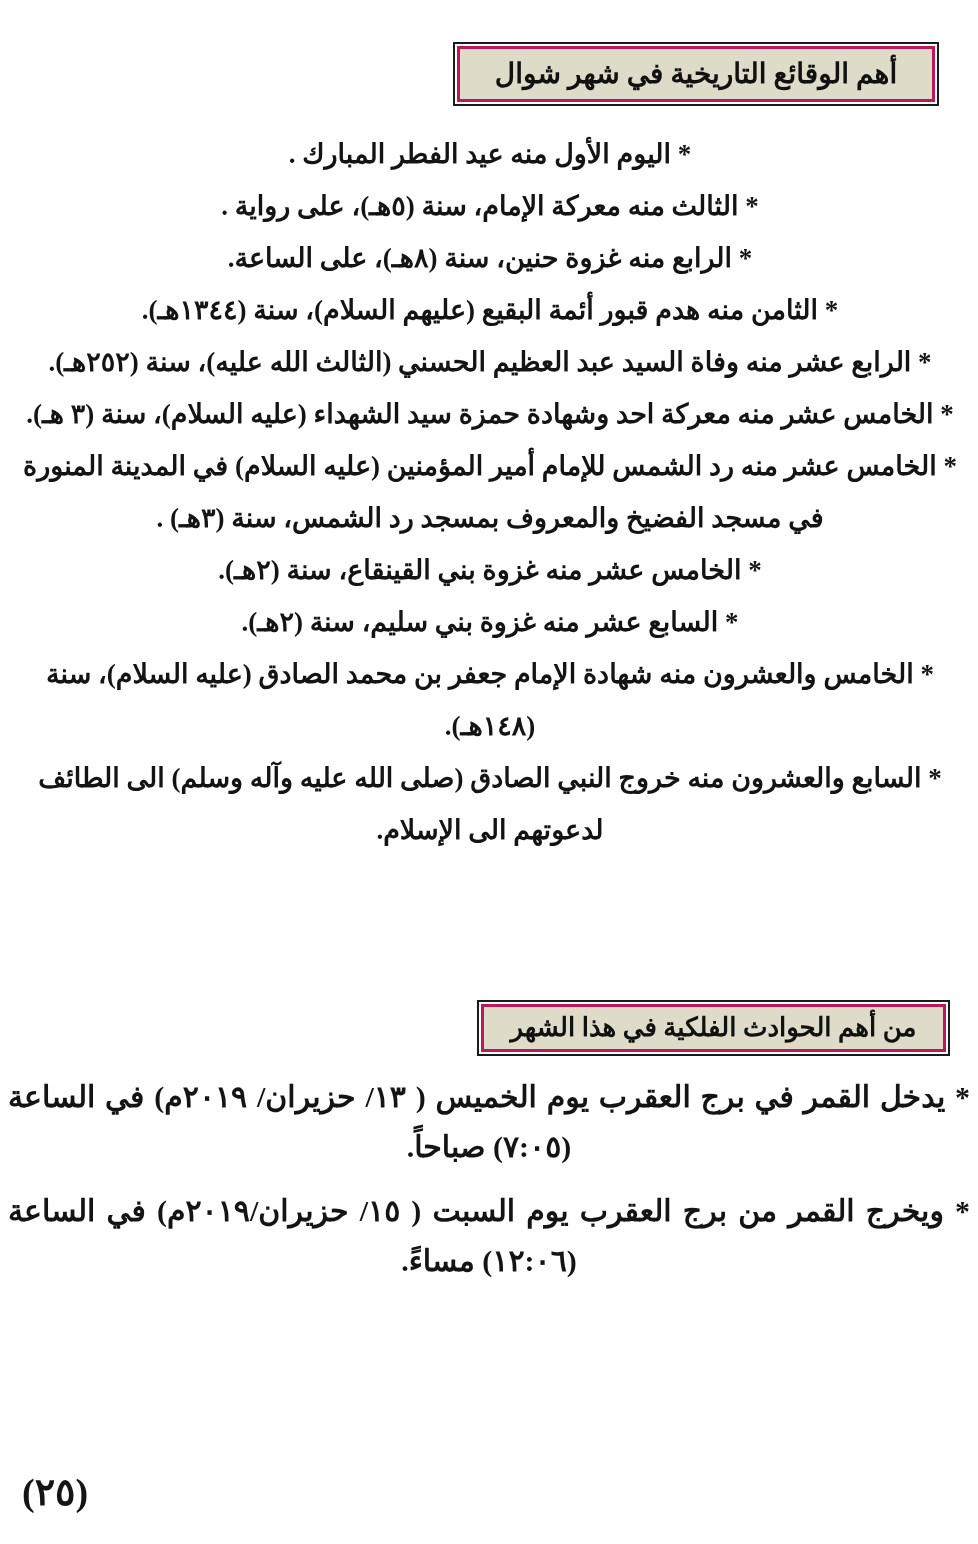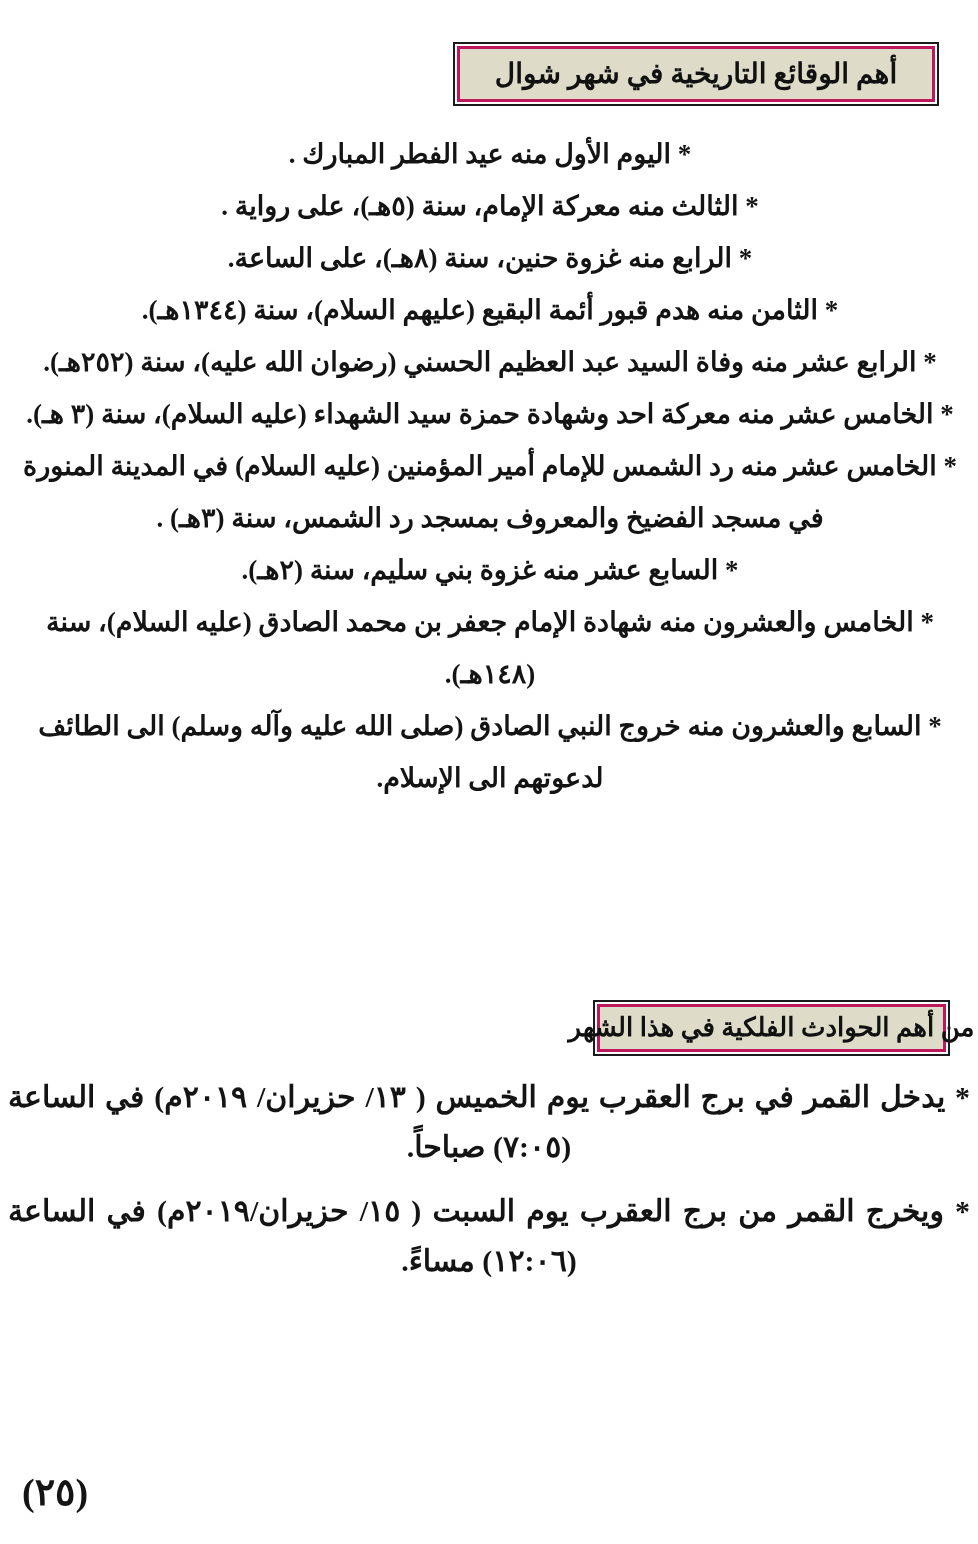--- a/index.html
+++ b/index.html
@@ -47,21 +47,21 @@
     right: 43px;
     top: 46px;
     width: 478px;
     height: 56px;
   }
   #banner-historic .banner-title { font-size: 28px; }
 
   #banner-astro {
     right: 32px;
     top: 1004px;
-    width: 349px;
+    width: 465px;
     height: 48px;
   }
   #banner-astro .banner-title { font-size: 26px; }
 
   
   .body-block {
     position: absolute;
     box-sizing: border-box;
     direction: rtl;
     text-align: justify;
@@ -121,23 +121,24 @@
   <div class="banner" id="banner-historic">
     <span class="banner-title">أهم الوقائع التاريخية في شهر شوال</span>
   </div>
 
   <div class="body-block" id="historic-list">
 
     <p class="entry">* اليوم الأول منه عيد الفطر المبارك .</p>
     <p class="entry">* الثالث منه معركة الإمام، سنة (٥هـ)، على رواية .</p>
     <p class="entry">* الرابع منه غزوة حنين، سنة (٨هـ)، على الساعة.</p>
     <p class="entry">* الثامن منه هدم قبور أئمة البقيع (عليهم السلام)، سنة (١٣٤٤هـ).</p>
-    <p class="entry">* الرابع عشر منه وفاة السيد عبد العظيم الحسني (رضوان الله عليه)، سنة (٢٥٢هـ).</p>
+    <p class="entry">* الرابع عشر منه وفاة السيد عبد العظيم الحسني (الثالث الله عليه)، سنة (٢٥٢هـ).</p>
     <p class="entry">* الخامس عشر منه معركة احد وشهادة حمزة سيد الشهداء (عليه السلام)، سنة (٣ هـ).</p>
     <p class="entry">* الخامس عشر منه رد الشمس للإمام أمير المؤمنين (عليه السلام) في المدينة المنورة في مسجد الفضيخ والمعروف بمسجد رد الشمس، سنة (٣هـ) .</p>
+    <p class="entry">* الخامس عشر منه غزوة بني القينقاع، سنة (٢هـ).</p>
     <p class="entry">* السابع عشر منه غزوة بني سليم، سنة (٢هـ).</p>
     <p class="entry">* الخامس والعشرون منه شهادة الإمام جعفر بن محمد الصادق (عليه السلام)، سنة (١٤٨هـ).</p>
     <p class="entry">* السابع والعشرون منه خروج النبي الصادق (صلى الله عليه وآله وسلم) الى الطائف لدعوتهم الى الإسلام.</p>
   </div>
 
   <div class="banner" id="banner-astro">
     <span class="banner-title">من أهم الحوادث الفلكية في هذا الشهر</span>
   </div>
 
   <div class="body-block" id="astro-list">

